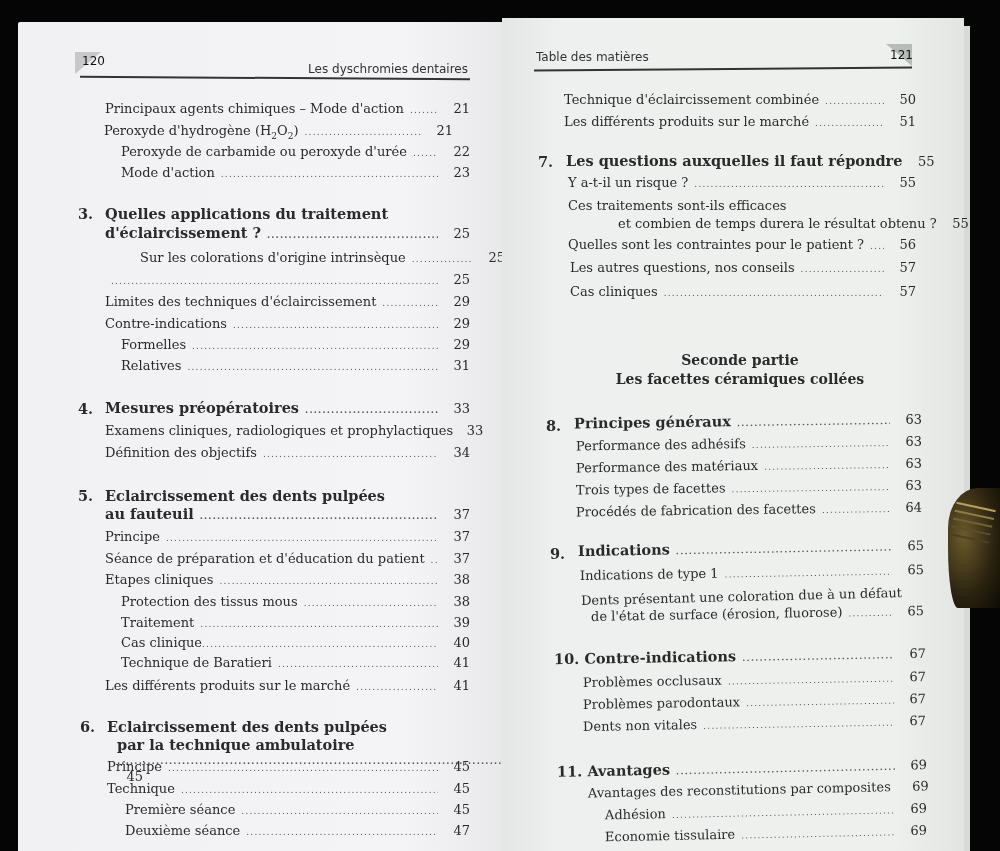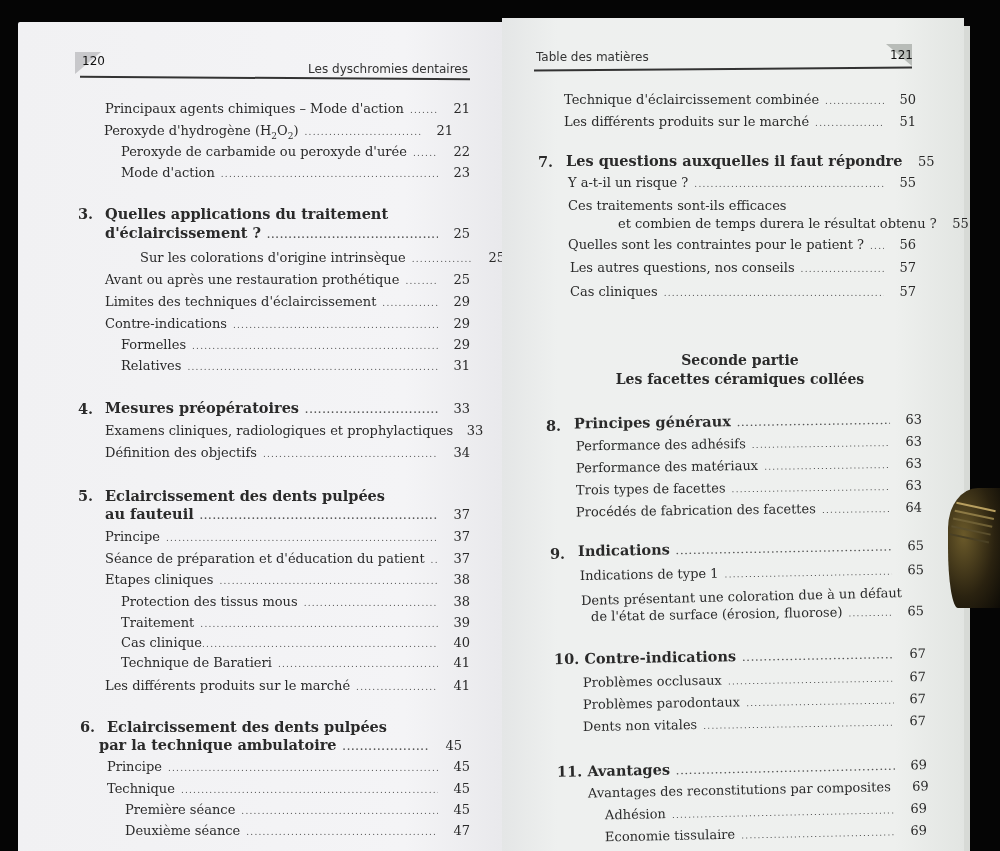--- a/index.html
+++ b/index.html
@@ -67,21 +67,20 @@
     <span class="t">d'éclaircissement ?</span>
       <span class="dots"></span>
       <span class="n">25</span>
   </div>
   <div class="row" style="left:87px; top:228px; width:365px;margin-left:35px;">
       <span class="t">Sur les colorations d'origine intrinsèque</span>
       <span class="dots"></span>
       <span class="n">25</span>
     </div>
   <div class="row" style="left:87px; top:250px; width:365px;">
-      <span class="t">Avant ou après une restauration prothétique</span>
       <span class="dots"></span>
       <span class="n">25</span>
     </div>
   <div class="row" style="left:87px; top:272px; width:365px;">
       <span class="t">Limites des techniques d'éclaircissement</span>
       <span class="dots"></span>
       <span class="n">29</span>
     </div>
   <div class="row" style="left:87px; top:294px; width:365px;">
       <span class="t">Contre-indications</span>
@@ -159,21 +158,21 @@
       <span class="n">41</span>
     </div>
   <div class="row" style="left:87px; top:656px; width:365px;">
       <span class="t">Les différents produits sur le marché</span>
       <span class="dots"></span>
       <span class="n">41</span>
     </div>
 
   <div class="chapnum" style="left:62px; top:696px;">6.</div>
   <div class="chapline1" style="left:89px; top:696px;">Eclaircissement des dents pulpées</div>
-  <div class="row chap" style="left:81px; top:715px; width:363px;">
+  <div class="row chap" style="left:93px; top:715px; width:363px;flex-direction:column;">
     <span class="t">par la technique ambulatoire</span>
       <span class="dots"></span>
       <span class="n">45</span>
   </div>
   <div class="row" style="left:89px; top:737px; width:363px;">
       <span class="t">Principe</span>
       <span class="dots"></span>
       <span class="n">45</span>
     </div>
   <div class="row" style="left:89px; top:759px; width:363px;">

